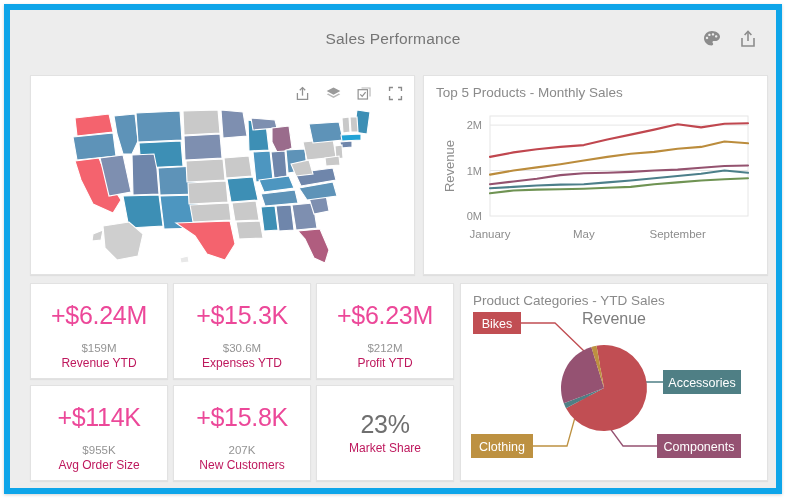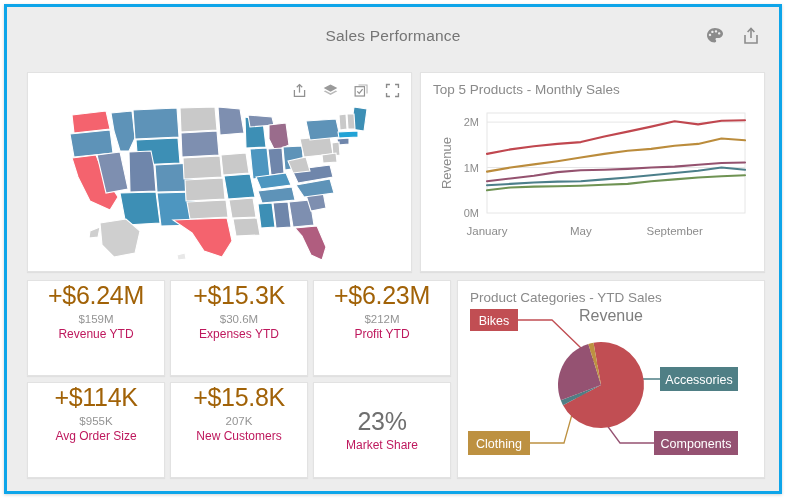--- a/index.html
+++ b/index.html
@@ -13,21 +13,21 @@
     font-family: "Liberation Sans", sans-serif;
     overflow: hidden;
   }
   .window {
     position: absolute;
     left: 4px;
     top: 4px;
     width: 778px;
     height: 490px;
     background: #ededed;
-    border: 3px solid #0ea5e9;
+    border: 6px solid #0ea5e9;
     box-shadow: 0 1px 3px rgba(0,0,0,0.18);
     box-sizing: border-box;
   }
   
   .titlebar {
     position: absolute;
     left: 0; top: 0;
     width: 100%;
     height: 58px;
   }
@@ -93,28 +93,29 @@
   .kpi {
     position: absolute;
     background: #fff;
     border: 1px solid #e2e2e2;
     box-sizing: border-box;
     box-shadow: 0 1px 1px rgba(0,0,0,0.05);
     text-align: center;
     cursor: pointer;
   }
   .kpi-main {
+    margin-top: 17px;
     font-size: 25px;
-    color: #a16207;
+    color: #ec4899;
     font-weight: normal;
     letter-spacing: -0.3px;
   }
   .kpi-main.neutral { color: #6f6f6f; }
   .kpi-sub {
-    margin-top: 3px;
+    margin-top: 12px;
     font-size: 11.5px;
     color: #949494;
   }
   .kpi-label {
     margin-top: 2px;
     font-size: 12px;
     color: #be185d;
   }
   .kpi.two-line .kpi-main { margin-top: 24px; }
   

